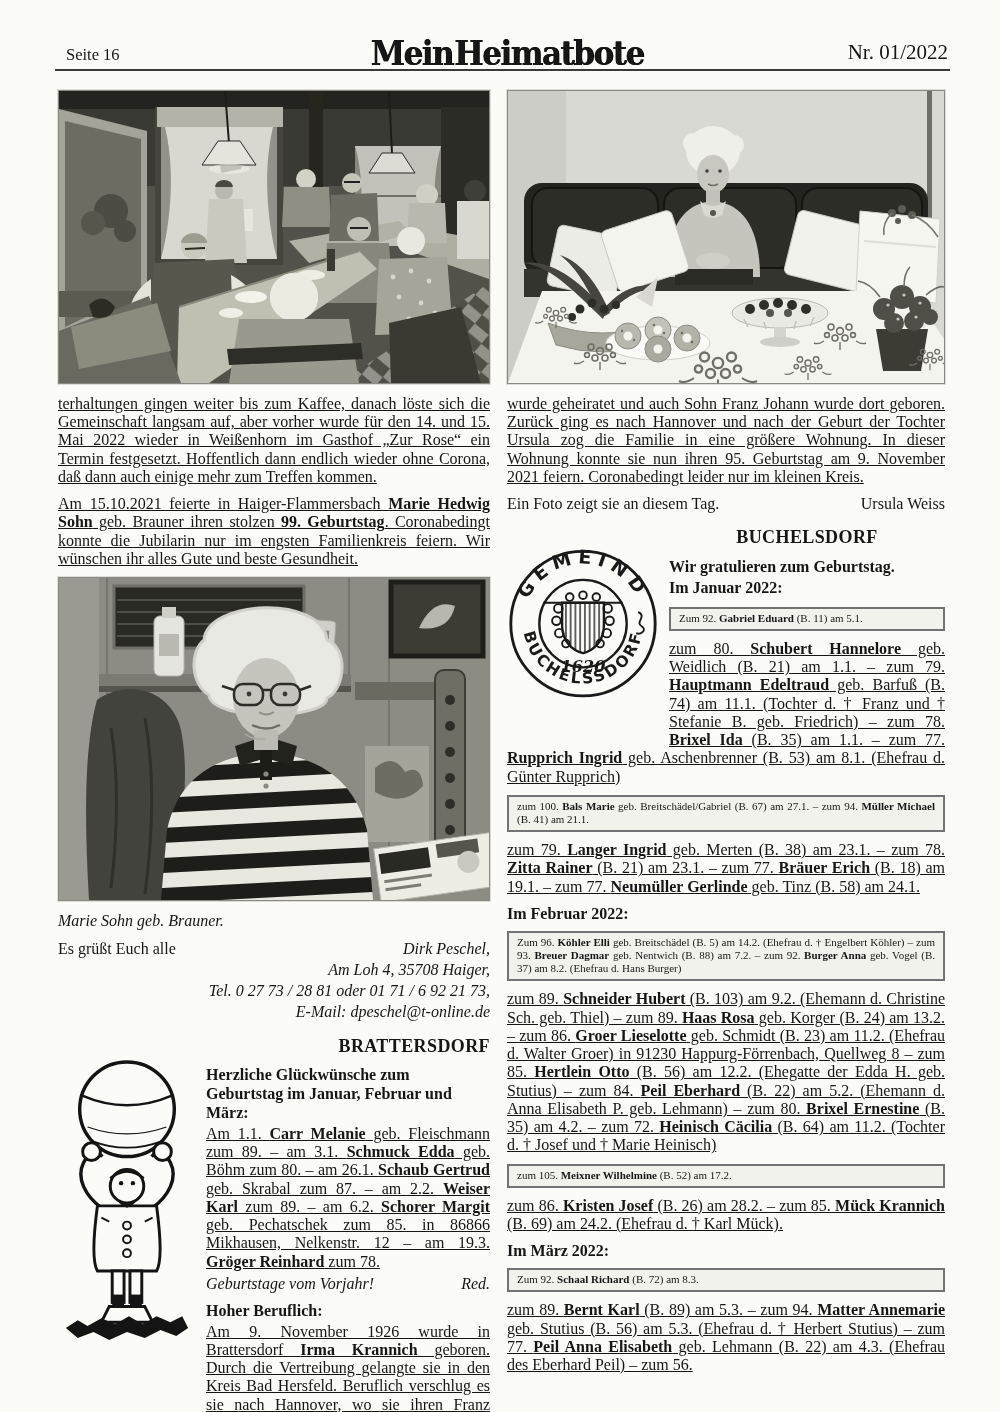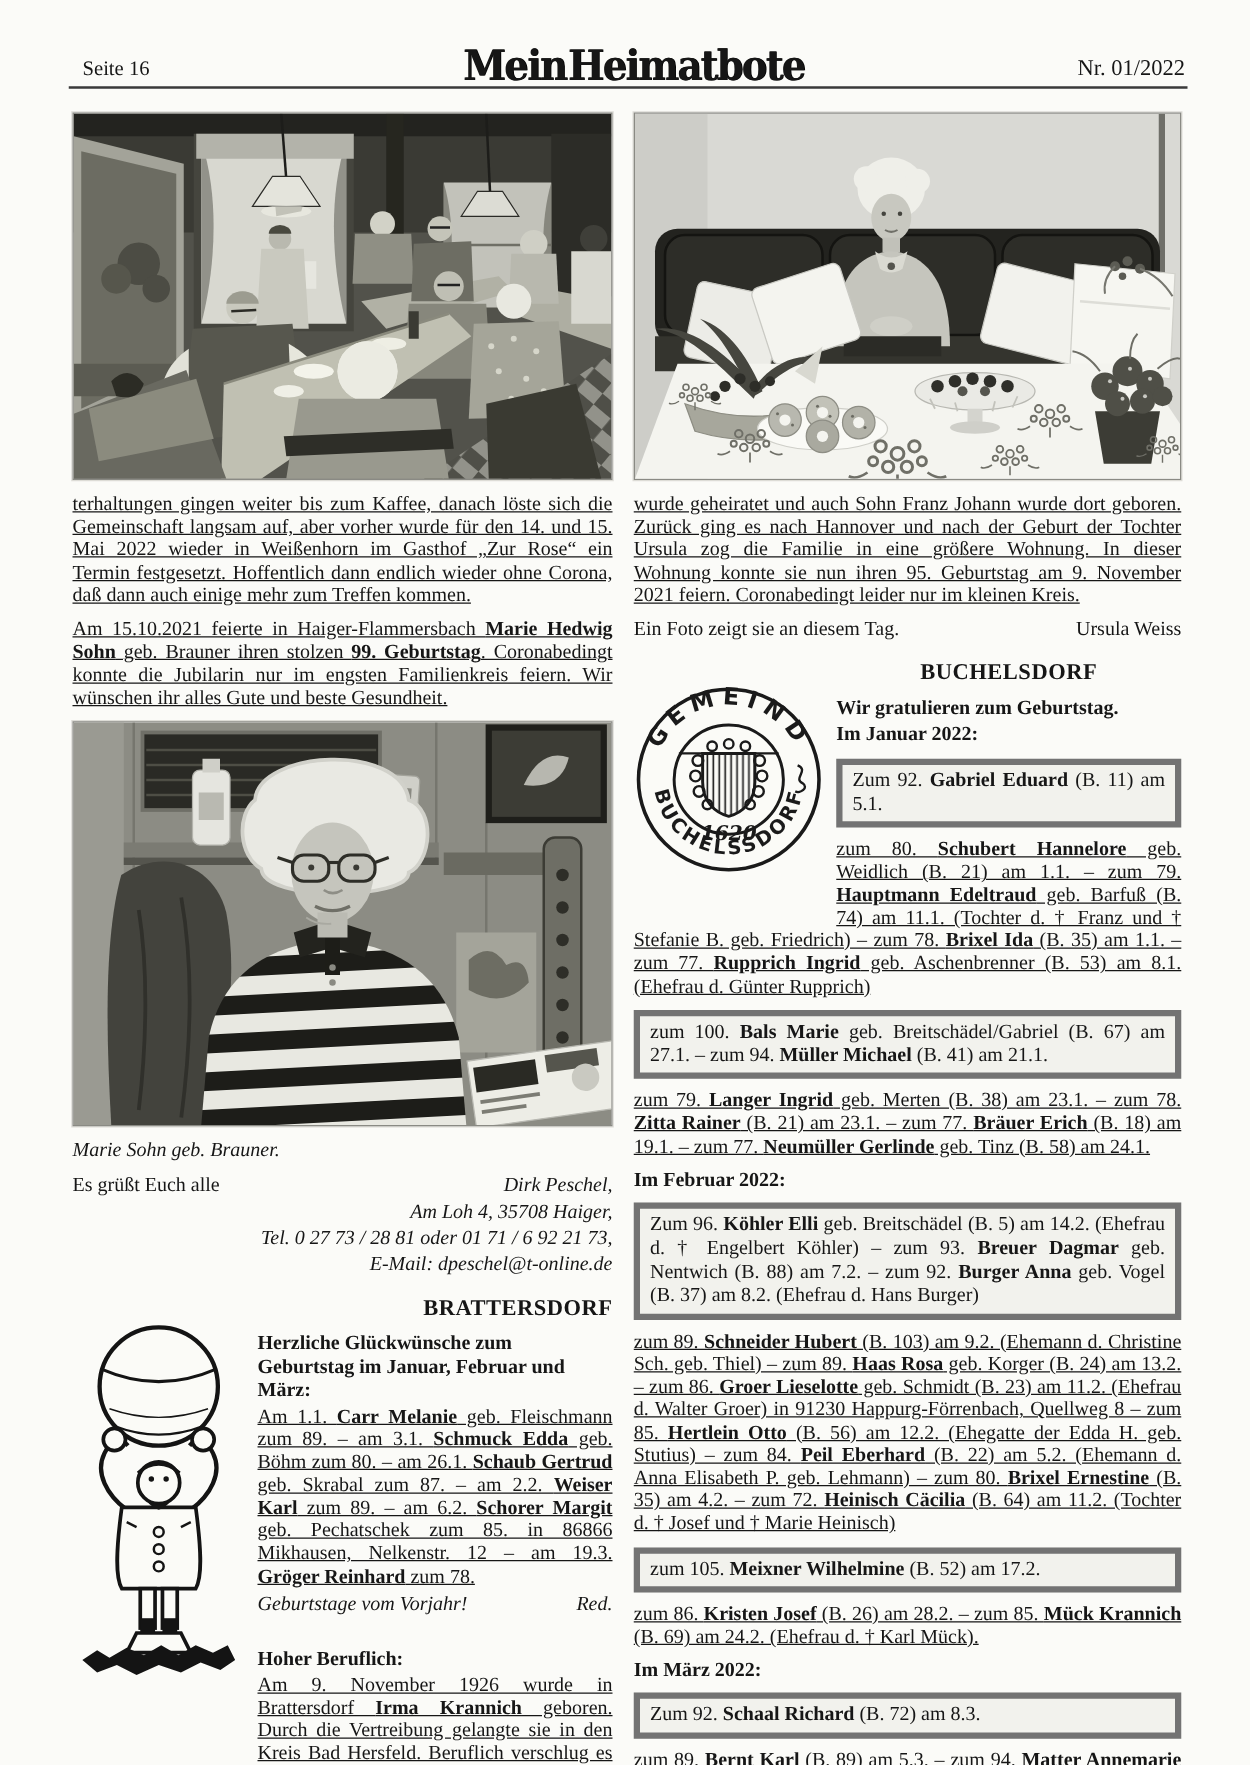--- a/index.html
+++ b/index.html
@@ -2,21 +2,21 @@
 <html><head>
 <meta charset="utf-8">
 <style>
   html,body{margin:0;padding:0;}
   body{
     width:1000px;height:1412px;background:#fbfbf8;color:#161616;
     font-family:"Liberation Serif",serif;position:relative;overflow:hidden;
   }
   .hdr{position:absolute;top:36px;left:66px;right:52px;height:32px;}
   .hdr .pl{position:absolute;left:0;bottom:3px;font-size:16.5px;}
-  .hdr .iss{position:absolute;right:0;bottom:3px;font-size:18px;margin-left:24px;}
+  .hdr .iss{position:absolute;right:0;bottom:3px;font-size:21px;margin-left:24px;}
   .hdr .mast{
     position:absolute;left:0;right:0;bottom:-3px;text-align:center;
     font-family:"DejaVu Serif",serif;font-weight:700;font-size:31px;
     letter-spacing:-1.5px;word-spacing:-8px;transform:scaleY(1.08);
     text-shadow:0.6px 0 #000;
   }
   .rule{position:absolute;top:69px;left:55px;right:50px;border-top:2.5px solid #3a3a3a;}
   .cols{position:absolute;top:90px;left:58px;display:flex;gap:17px;}
   .col-l{width:432px;}
   .col-r{width:438px;}
@@ -27,26 +27,26 @@
   .caption{font-style:italic;font-size:16px;margin:0 0 9px;}
   .sig-row{display:flex;justify-content:space-between;margin:0 0 14px;}
   .greet{font-size:16px;padding-top:1px;}
   .contact{text-align:right;font-style:italic;font-size:16px;line-height:1.3;}
   h3.town{font-size:18px;font-weight:bold;margin:0 0 9px;letter-spacing:.4px;text-align:center;}
   .bratt{display:flex;gap:10px;margin-top:4px;}
   .bratt .atlas{width:138px;flex:none;padding-top:12px;}
   .bratt .btext{flex:1;min-width:0;}
   .bratt h3{text-align:right;margin-left:6px;}
   .lead{font-weight:bold;font-size:16px;line-height:1.18;margin:0 0 2px;}
-  .note-row{display:flex;justify-content:space-between;font-style:italic;font-size:16px;margin:4px 0 26px;}
+  .note-row{display:flex;justify-content:space-between;font-style:italic;font-size:16px;margin:4px 0 9px;}
   .subhead{font-weight:bold;font-size:16px;line-height:1.3;margin:0 0 8px;}
   .monthhead{font-weight:bold;font-size:16px;margin:3px 0 8px;}
   .box{
-    border:5px solid #737373;background:#f2f2ed;
-    padding:3px 8px 4px;margin:0 0 9px;font-size:16px;line-height:1.2;
+    border:2px solid #737373;background:#f2f2ed;
+    padding:3px 8px 4px;margin:0 0 9px;font-size:11px;line-height:1.2;
     text-align:justify;overflow:hidden;
   }
   .seal-wrap{float:left;width:152px;margin:0 10px 16px 0;line-height:0;}
   .buch{margin-top:2px;}
   .buch::after{content:"";display:block;clear:both;}
 </style>
 </head>
 <body>
 
 <div class="hdr">

